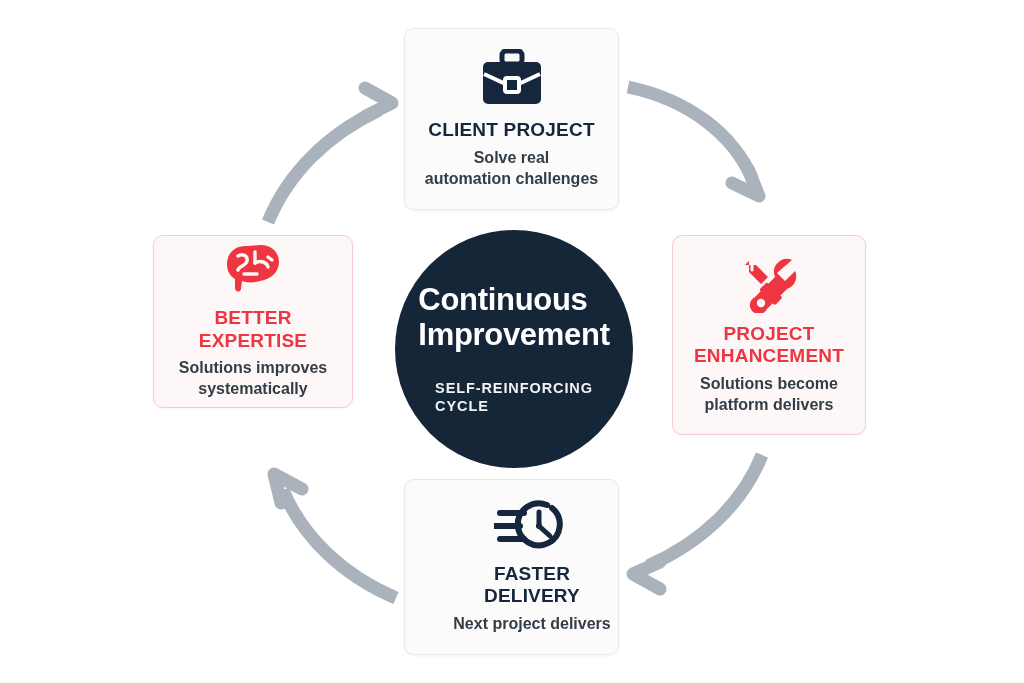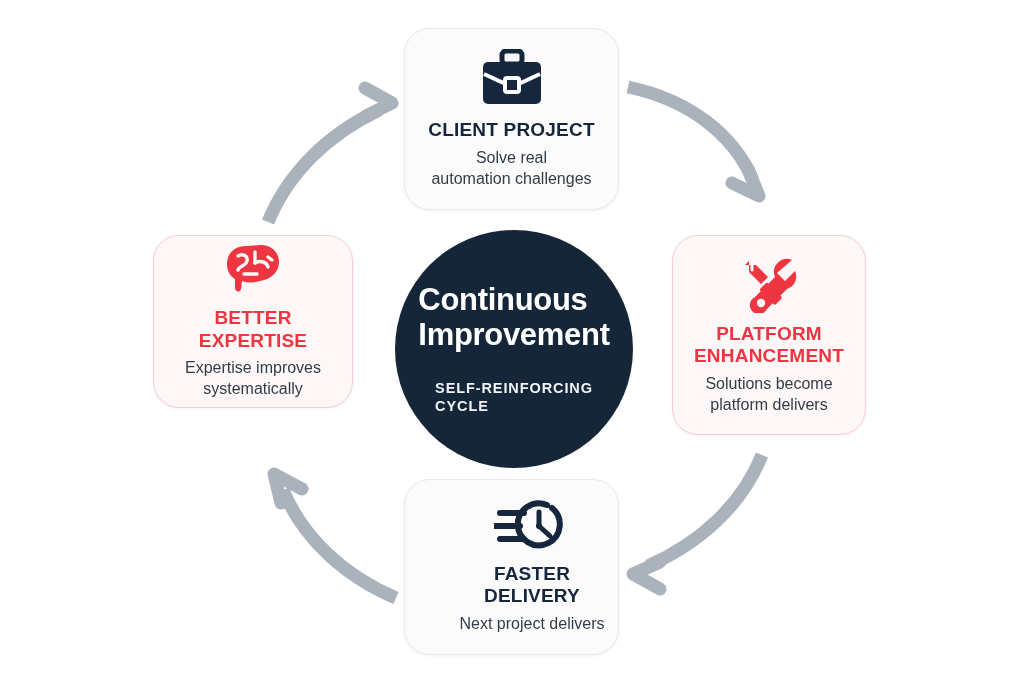--- a/index.html
+++ b/index.html
@@ -25,21 +25,21 @@
     left: 0; top: 0;
     width: 1024px;
     height: 683px;
     z-index: 1;
   }
 
   
   .card {
     position: absolute;
     box-sizing: border-box;
-    border-radius: 26px;
+    border-radius: 10px;
     display: flex;
     flex-direction: column;
     align-items: center;
     justify-content: center;
     text-align: center;
     z-index: 3;
   }
   .card.neutral {
     background: #fbfbfb;
     border: 1px solid #e8e9ea;
@@ -62,21 +62,21 @@
     letter-spacing: 0.2px;
     line-height: 1.18;
     margin: 0;
     white-space: pre-line;
   }
   .card-title.navy { color: #16263c; }
   .card-title.red  { color: #ee3542; }
 
   .card-desc {
     font-size: 16px;
-    font-weight: normal;
+    font-weight: bold;
     color: #333d47;
     line-height: 1.32;
     margin-top: 5px;
     white-space: pre-line;
   }
 
   
   #card-top    { left: 404px; top: 28px;  width: 215px; height: 182px; }
   #card-right  { left: 672px; top: 235px; width: 194px; height: 200px; }
   #card-bottom { left: 404px; top: 479px; width: 215px; height: 176px; padding-left: 41px; }
@@ -171,21 +171,21 @@
       <svg width="60" height="58" viewBox="0 0 60 58">
 
         <path d="M 10 6 L 10 17 L 22 29 L 29 22 L 17 10 L 6 10 Z" fill="#ee3542"></path>
         <path d="M 13 4 L 13 15" stroke="#fdf8f7" stroke-width="3" stroke-linecap="round"></path>
         <rect x="28" y="27" width="22" height="11" rx="2" transform="rotate(45 28 27)" fill="#ee3542"></rect>
 
         <path d="M 53 5 A 13 13 0 0 0 36 22 L 16 42 A 9 9 0 1 0 28 54 L 48 34 A 13 13 0 0 0 56 16 L 46 26 L 38 18 L 53 5 Z" fill="#ee3542"></path>
         <circle cx="22" cy="48" r="4.2" fill="#fdf8f7"></circle>
       </svg>
     </span>
-    <div class="card-title red">PLATFORM
+    <div class="card-title red">PROJECT
 ENHANCEMENT</div>
     <div class="card-desc">Solutions become
 platform delivers</div>
   </div>
 
   <div class="card neutral" id="card-bottom">
     <span class="card-icon">
       <svg width="76" height="52" viewBox="0 0 76 52">
 
         <path d="M 6 13 L 30 13" stroke="#16263c" stroke-width="6" stroke-linecap="round"></path>
@@ -212,21 +212,21 @@
                  C 48 36 55 28 55 19 C 55 9 47 2 37 2 C 32 2 27 3 22 3 Z" fill="#ee3542"></path>
         <path d="M 14 13 C 19 10 24 13 23 18 C 22 23 15 23 14 27" fill="none" stroke="#fdf8f7" stroke-width="3.4" stroke-linecap="round"></path>
         <path d="M 31 9 L 31 20" fill="none" stroke="#fdf8f7" stroke-width="3.4" stroke-linecap="round"></path>
         <path d="M 31 20 C 36 17 43 19 44 24" fill="none" stroke="#fdf8f7" stroke-width="3.4" stroke-linecap="round"></path>
         <path d="M 44 14 L 48 17" fill="none" stroke="#fdf8f7" stroke-width="3.4" stroke-linecap="round"></path>
         <path d="M 20 31 L 33 31" fill="none" stroke="#fdf8f7" stroke-width="3.4" stroke-linecap="round"></path>
       </svg>
     </span>
     <div class="card-title red">BETTER
 EXPERTISE</div>
-    <div class="card-desc">Expertise improves
+    <div class="card-desc">Solutions improves
 systematically</div>
   </div>
 
   <div id="hub">
     <div class="hub-title">Continuous
 Improvement</div>
     <div class="hub-sub">SELF-REINFORCING
 CYCLE</div>
   </div>
 

